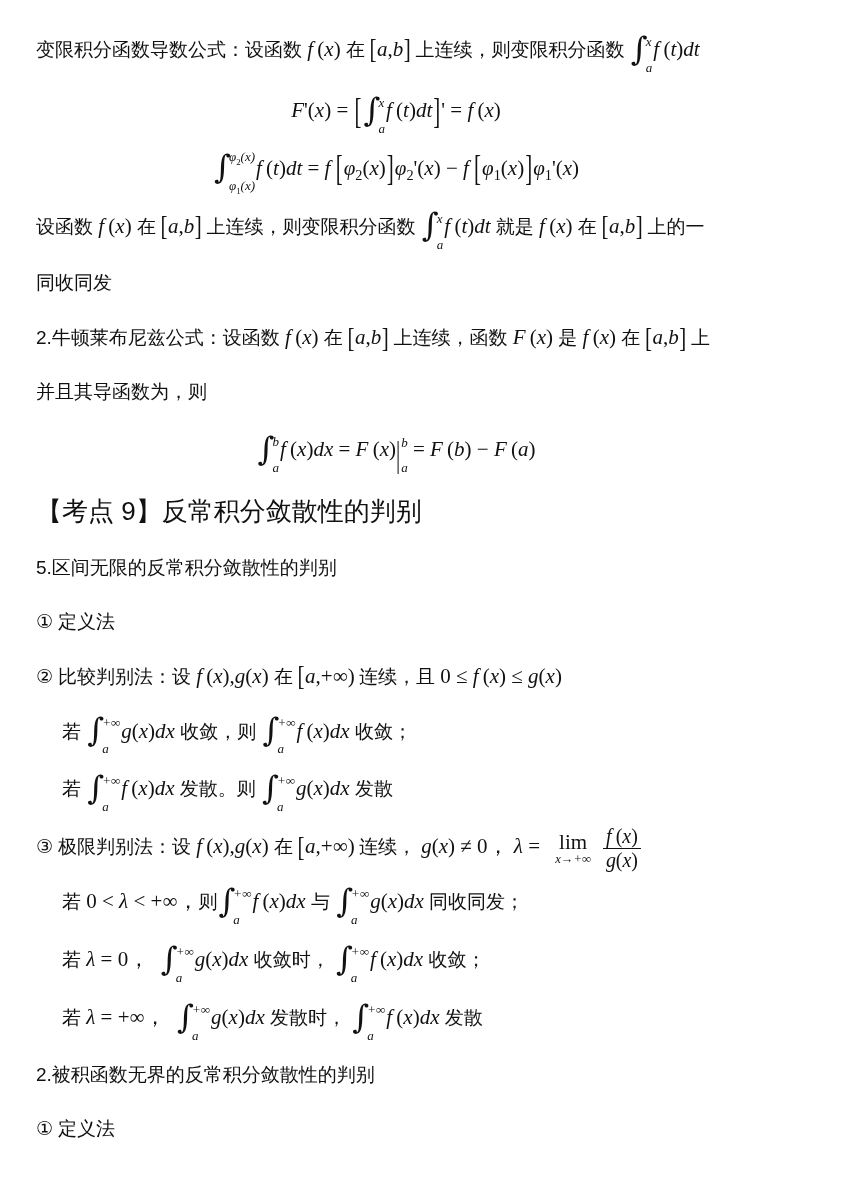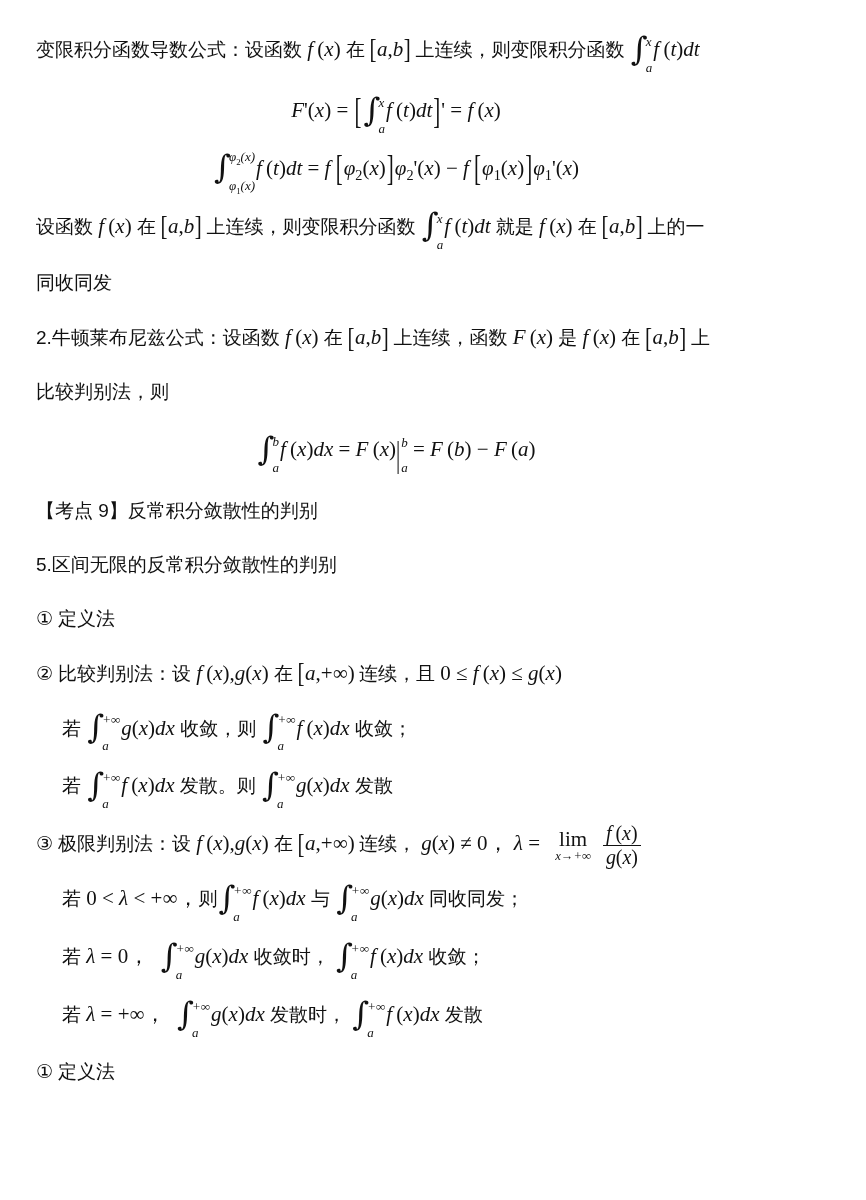--- a/index.html
+++ b/index.html
@@ -82,21 +82,21 @@
     display: inline-block;
     transform: scaleY(1.35);
     font-style: normal;
     margin: 0 0.5px;
     vertical-align: -0.02em;
   }
   
   .frac {
     display: inline-block;
     vertical-align: middle;
-    text-align: left;
+    text-align: center;
     font-size: 0.95em;
     line-height: 1.15;
     margin: 0 2px;
   }
   .frac .num { display: block; padding: 0 3px; border-bottom: 1px solid #111; }
   .frac .den { display: block; padding: 0 3px; }
   
   .limop {
     display: inline-block;
     text-align: center;
@@ -121,21 +121,21 @@
     display: inline-block;
     font-size: 0.62em;
     line-height: 1.0;
     vertical-align: middle;
     text-align: left;
     font-style: italic;
     margin-left: 1px;
   }
   .evalbar .lims .up { display: block; position: relative; top: -0.5em; }
   .evalbar .lims .lo { display: block; position: relative; top: 0.4em; }
-  .hdr { font-family: "Liberation Sans", "DejaVu Sans", sans-serif; font-size: 19px; }
+  .hdr { font-family: "Liberation Sans", "DejaVu Sans", sans-serif; font-size: 26px; }
   .circnum { font-size: 19px; }
 </style>
 </head>
 <body>
 
 <div class="page">
 
   <div class="line">
     <span class="cjk">变限积分函数导数公式：设函数</span><span class="mathline">&nbsp;<i class="m">f</i> <span class="mo">(</span><i class="m">x</i><span class="mo">)</span>&nbsp;</span><span class="cjk">在</span><span class="mathline"> <span class="medbr">[</span><i class="m">a</i>,<i class="m">b</i><span class="medbr">]</span> </span><span class="cjk">上连续，则变限积分函数</span><span class="mathline">&nbsp;<span class="intg"><span class="sym">∫</span><span class="lim"><span class="up">x</span><span class="lo">a</span></span></span><i class="m">f</i> <span class="mo">(</span><i class="m">t</i><span class="mo">)</span><i class="m">dt</i></span>
   </div>
@@ -155,21 +155,21 @@
 
   <div class="line">
     <span class="cjk">同收同发</span>
   </div>
 
   <div class="line">
     <span class="cjk">2.牛顿莱布尼兹公式：设函数</span><span class="mathline">&nbsp;<i class="m">f</i> <span class="mo">(</span><i class="m">x</i><span class="mo">)</span>&nbsp;</span><span class="cjk">在</span><span class="mathline"> <span class="medbr">[</span><i class="m">a</i>,<i class="m">b</i><span class="medbr">]</span> </span><span class="cjk">上连续</span><span class="cjk">，函数</span><span class="mathline">&nbsp;<i class="m">F</i> <span class="mo">(</span><i class="m">x</i><span class="mo">)</span>&nbsp;</span><span class="cjk">是</span><span class="mathline">&nbsp;<i class="m">f</i> <span class="mo">(</span><i class="m">x</i><span class="mo">)</span>&nbsp;</span><span class="cjk">在</span><span class="mathline"> <span class="medbr">[</span><i class="m">a</i>,<i class="m">b</i><span class="medbr">]</span> </span><span class="cjk">上</span>
   </div>
 
   <div class="line">
-    <span class="cjk">比较判别法，则</span>
+    <span class="cjk">并且其导函数为，则</span>
   </div>
 
   <div class="line center mathline">
     <span class="intg"><span class="sym">∫</span><span class="lim"><span class="up">b</span><span class="lo">a</span></span></span><i class="m">f</i> <span class="mo">(</span><i class="m">x</i><span class="mo">)</span><i class="m">dx</i> <span class="mo">=</span> <i class="m">F</i> <span class="mo">(</span><i class="m">x</i><span class="mo">)</span><span class="evalbar"><span class="bar">|</span><span class="lims"><span class="up">b</span><span class="lo">a</span></span></span> <span class="mo">=</span> <i class="m">F</i> <span class="mo">(</span><i class="m">b</i><span class="mo">)</span> <span class="mo">−</span> <i class="m">F</i> <span class="mo">(</span><i class="m">a</i><span class="mo">)</span>
   </div>
 
   <div class="line">
     <span class="hdr">【考点 9】反常积分敛散性的判别</span>
   </div>
 
@@ -205,19 +205,22 @@
   </div>
 
   <div class="line indent">
     <span class="cjk">若</span><span class="mathline">&nbsp;<i class="m">λ</i> <span class="mo">=</span> <span class="mn">0</span>，&nbsp;&nbsp;<span class="intg"><span class="sym">∫</span><span class="lim"><span class="up">+∞</span><span class="lo">a</span></span></span><i class="m">g</i><span class="mo">(</span><i class="m">x</i><span class="mo">)</span><i class="m">dx</i>&nbsp;</span><span class="cjk">收敛时，</span><span class="mathline">&nbsp;<span class="intg"><span class="sym">∫</span><span class="lim"><span class="up">+∞</span><span class="lo">a</span></span></span><i class="m">f</i> <span class="mo">(</span><i class="m">x</i><span class="mo">)</span><i class="m">dx</i>&nbsp;</span><span class="cjk">收敛；</span>
   </div>
 
   <div class="line indent">
     <span class="cjk">若</span><span class="mathline">&nbsp;<i class="m">λ</i> <span class="mo">=</span> <span class="mo">+∞</span>，&nbsp;&nbsp;<span class="intg"><span class="sym">∫</span><span class="lim"><span class="up">+∞</span><span class="lo">a</span></span></span><i class="m">g</i><span class="mo">(</span><i class="m">x</i><span class="mo">)</span><i class="m">dx</i>&nbsp;</span><span class="cjk">发散时，</span><span class="mathline">&nbsp;<span class="intg"><span class="sym">∫</span><span class="lim"><span class="up">+∞</span><span class="lo">a</span></span></span><i class="m">f</i> <span class="mo">(</span><i class="m">x</i><span class="mo">)</span><i class="m">dx</i>&nbsp;</span><span class="cjk">发散</span>
   </div>
 
+  <div class="line">
+    <span class="cjk">2.被积函数无界的反常积分敛散性的判别</span>
+  </div>
 
   <div class="line">
     <span class="circnum cjk">①</span>
     <span class="cjk">定义法</span>
   </div>
 
 </div>
 
 </body></html>

